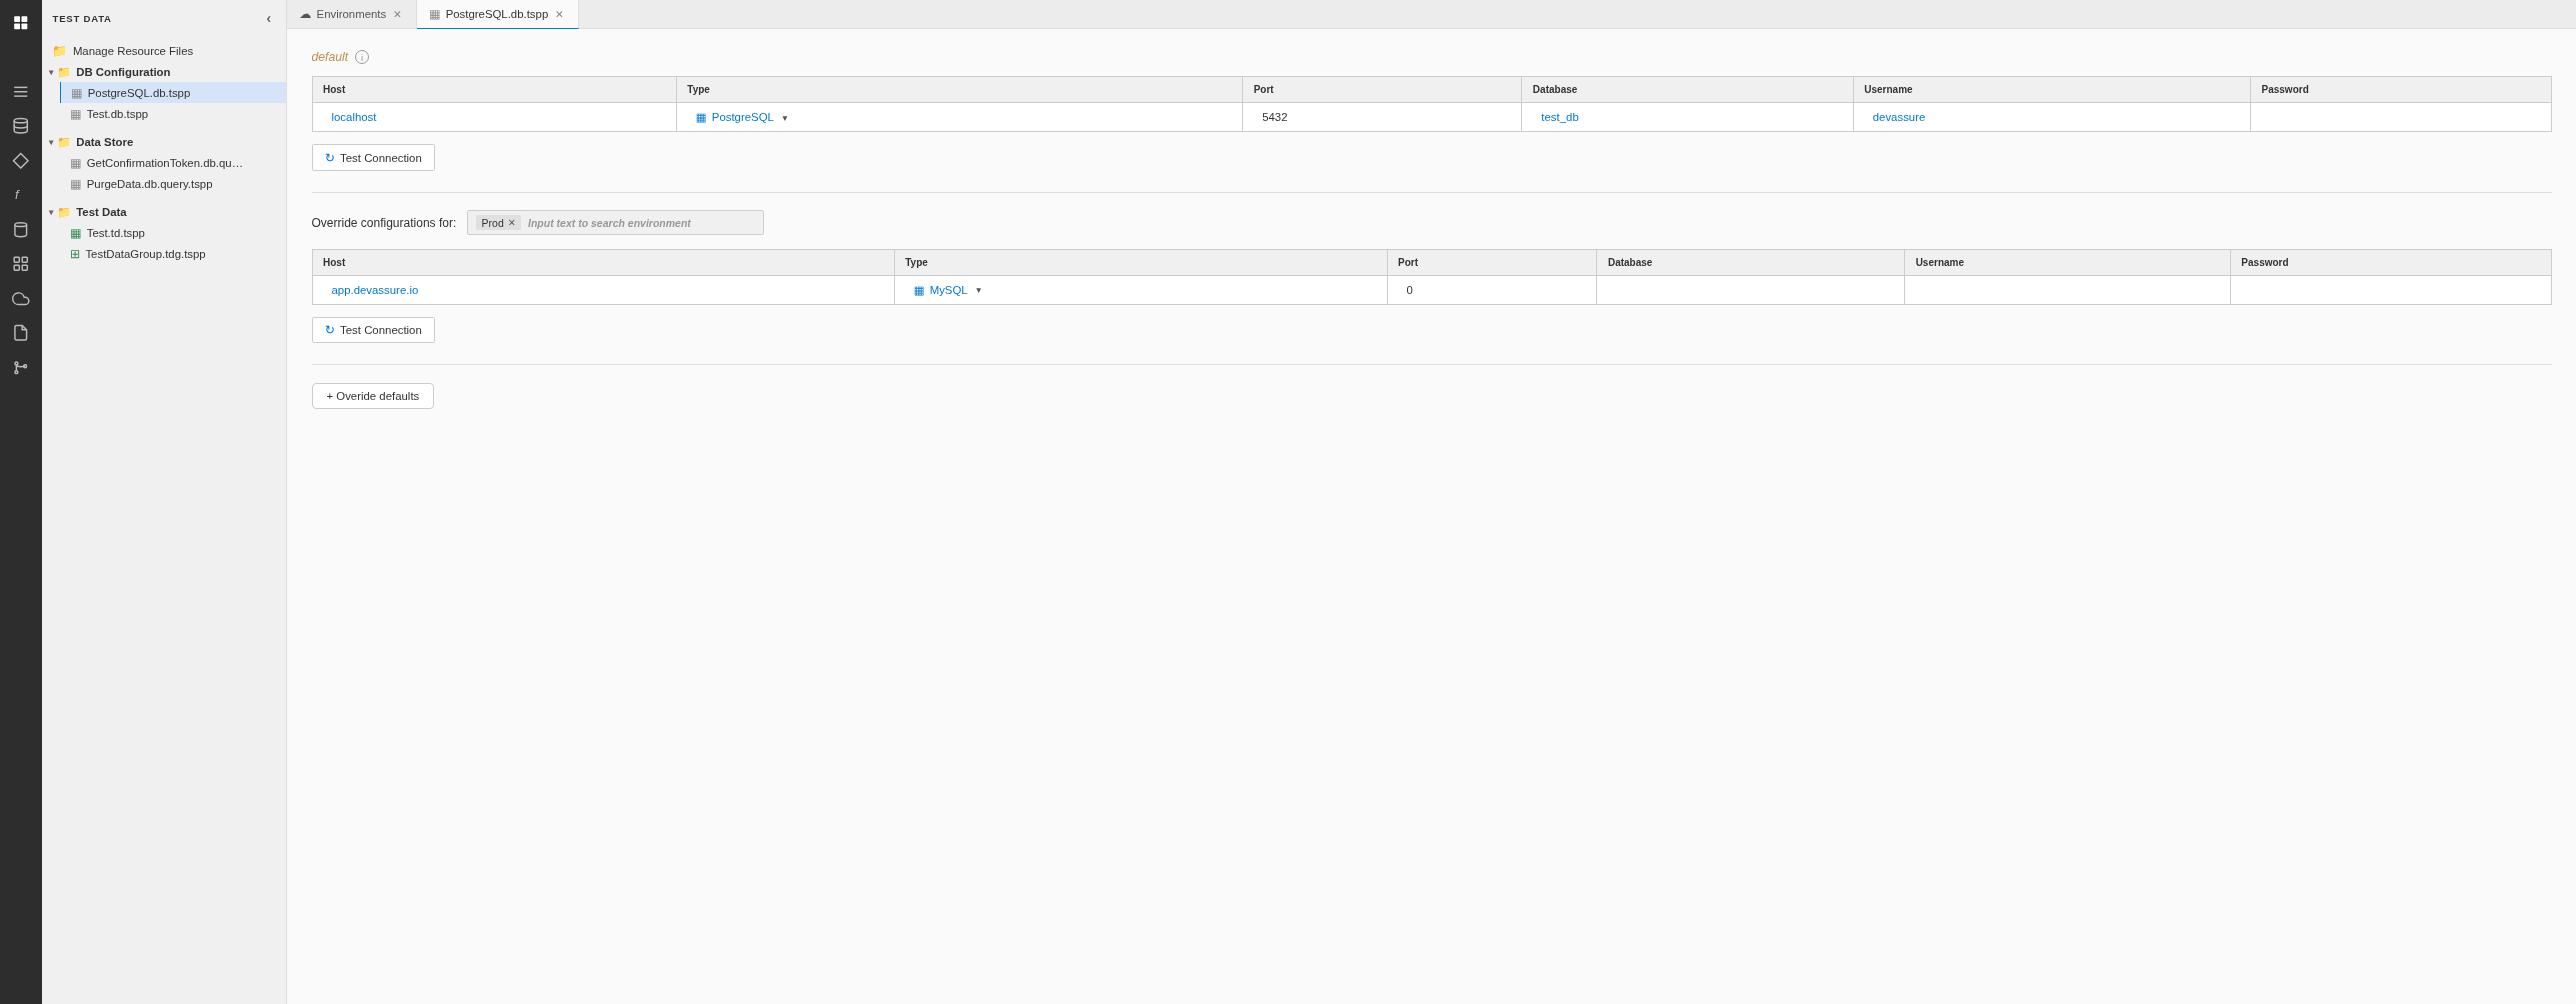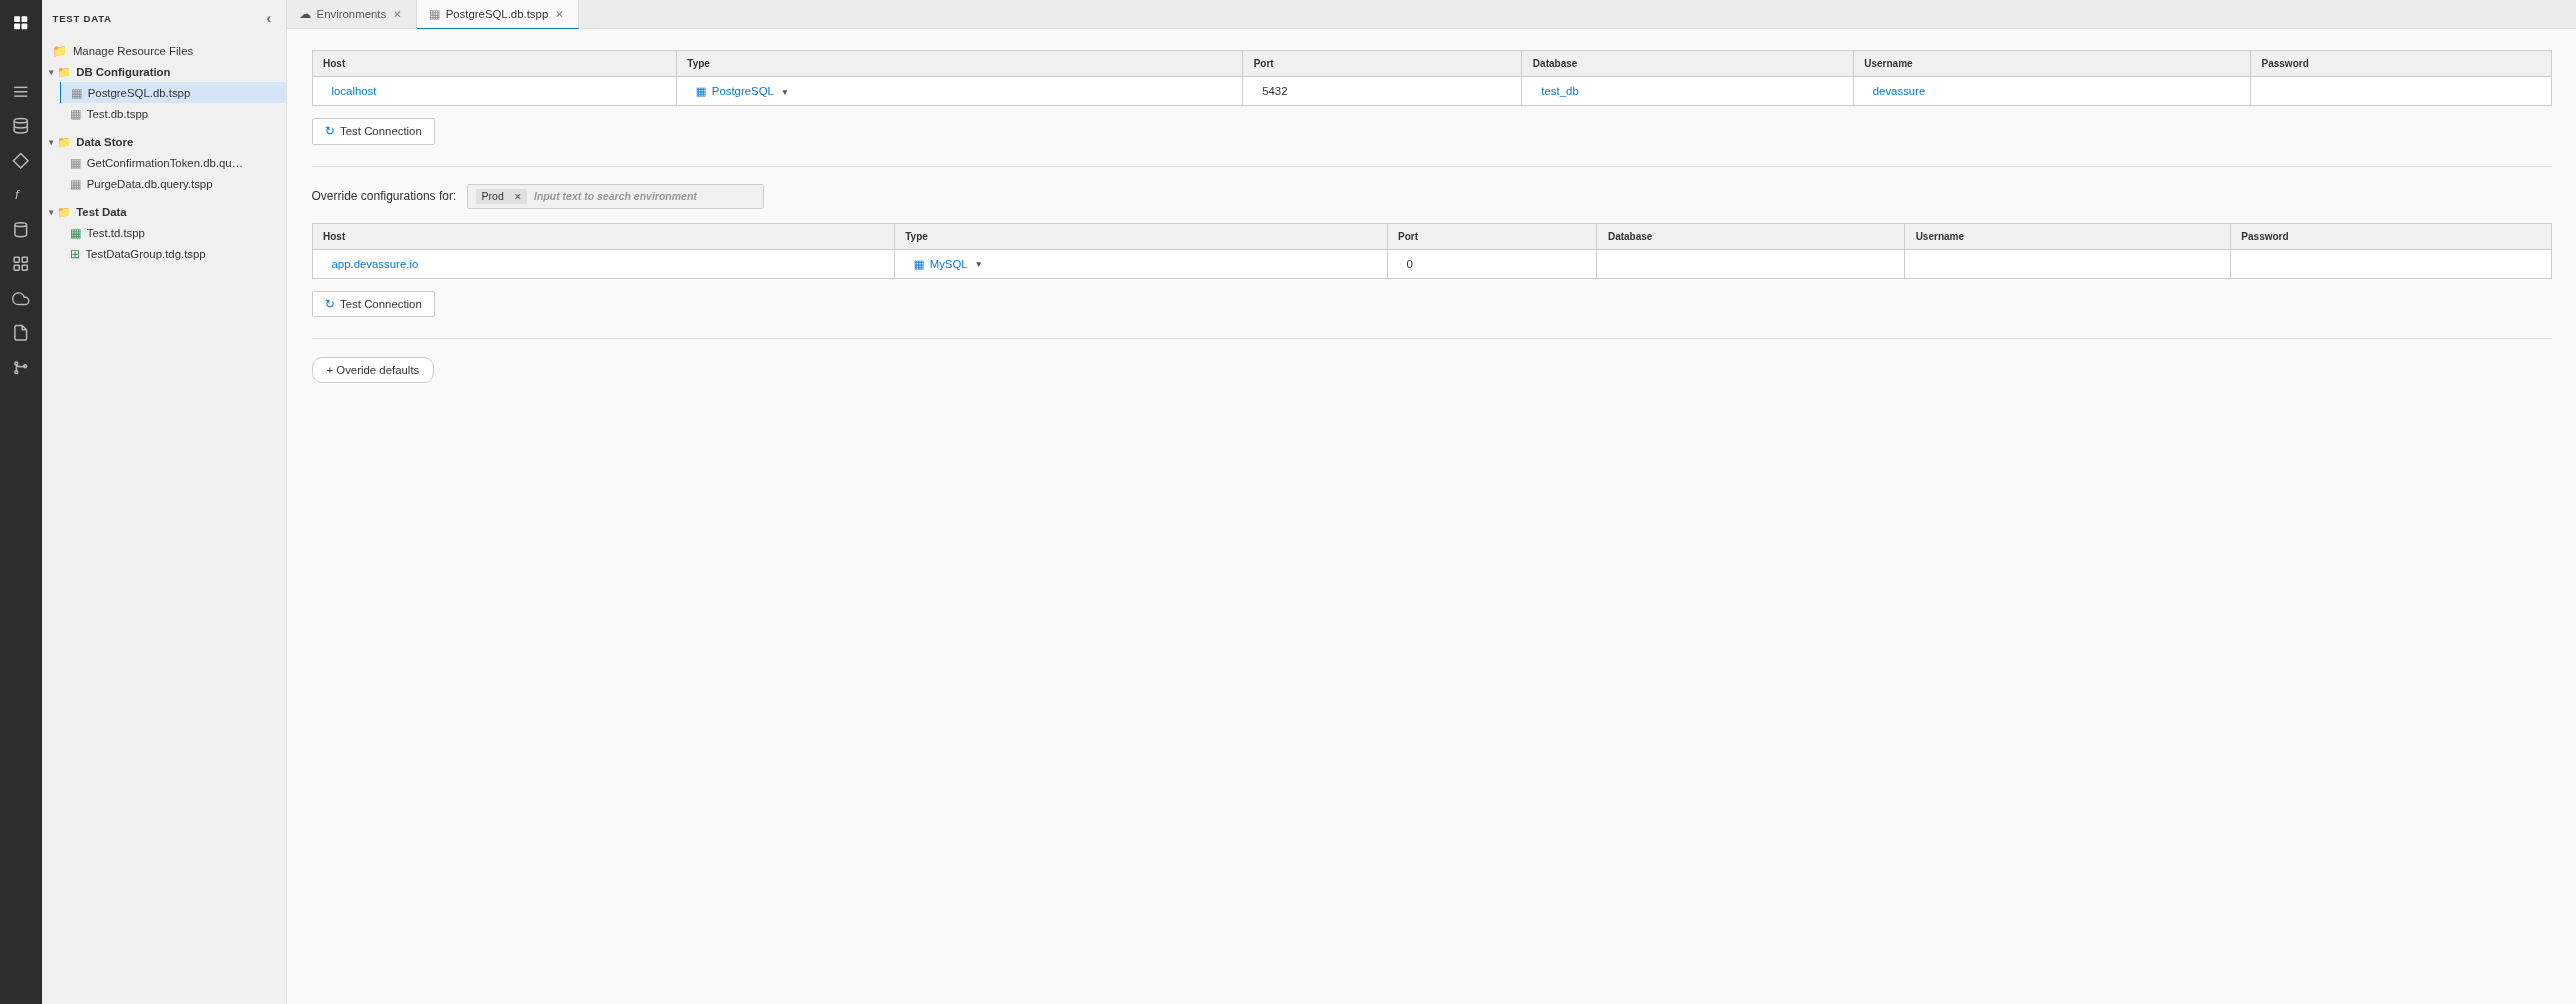--- a/index.html
+++ b/index.html
@@ -232,42 +232,42 @@
       border-radius: 1.7px;
     }
     .env-tag {
       display: flex;
       align-items: center;
       background: #e0e0e0;
       border-radius: 1.7px;
       padding: 1.7px 5.2px;
       font-size: 10.5px;
       color: #333;
-      gap: 10px;
+      gap: 4px;
     }
     .env-tag .x-btn { cursor: pointer; color: #555; font-size: 9.6px; }
     .override-placeholder {
       font-style: italic;
       color: #999;
       font-size: 10.5px;
       font-weight: bold;
     }
 
     
     .add-override-btn {
       display: flex;
       align-items: center;
       gap: 5.2px;
       border: 0.9px solid #ccc;
       background: #fff;
       padding: 6.1px 14px;
       cursor: pointer;
       font-size: 11.4px;
       color: #333;
-      border-radius: 10px;
+      border-radius: 4px;
       margin-top: 7px;
     }
 
     
     .collapse-icon {
       cursor: pointer;
       color: #666;
       font-size: 14px;
       padding: 1.7px 3.5px;
     }
@@ -421,20 +421,24 @@
     </div>
     <div class="tab active">
       <span class="tab-icon" style="color:#888;">▦</span>
       <span>PostgreSQL.db.tspp</span>
       <span class="close-btn">✕</span>
     </div>
   </div>
 
   <div class="content">
 
+    <div class="env-label">
+      <span>default</span>
+      <span class="info-icon">i</span>
+    </div>
 
     <table class="db-table">
       <thead>
         <tr>
           <th>Host</th>
           <th>Type</th>
           <th>Port</th>
           <th>Database</th>
           <th>Username</th>
           <th>Password</th>

